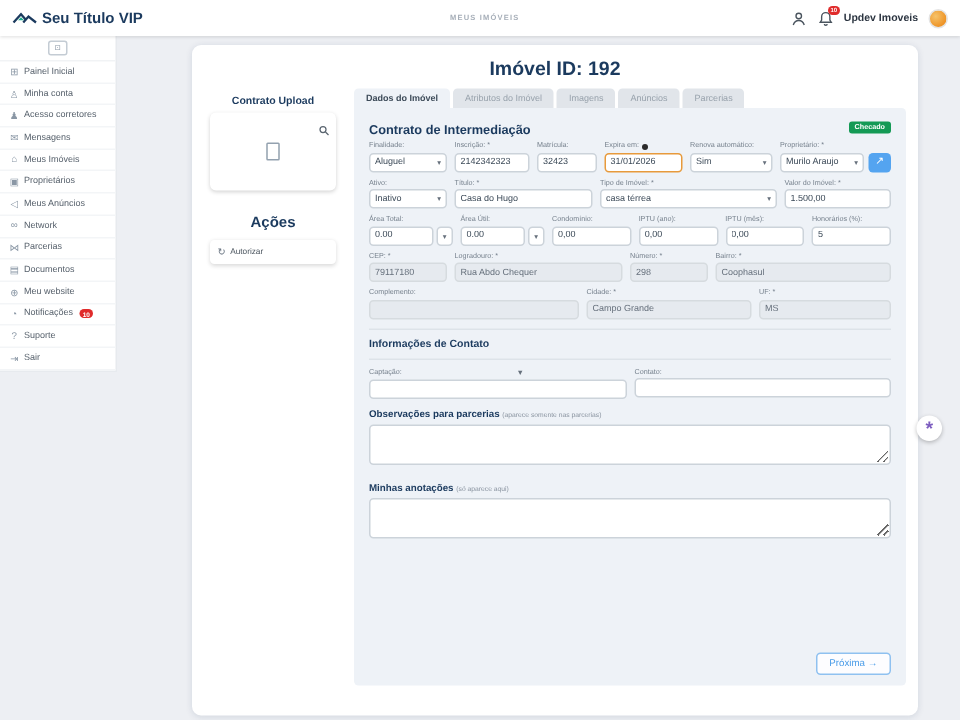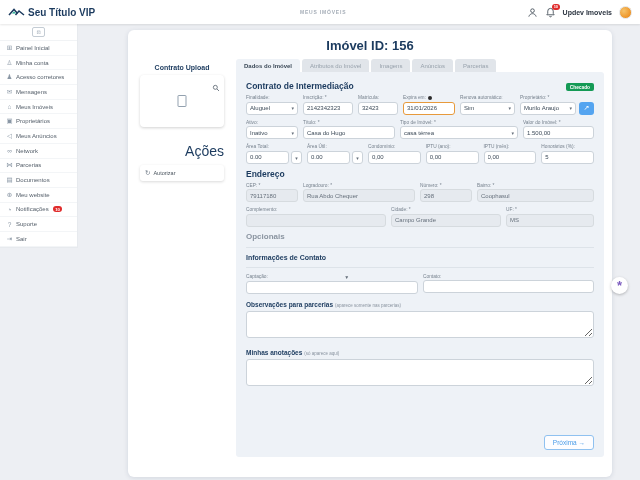--- a/index.html
+++ b/index.html
@@ -40,34 +40,34 @@
           border-radius:6px; box-shadow:0 1px 5px rgba(20,40,80,.12); }
   .card-title { text-align:center; padding-top:8px; font-size:13px; font-weight:700; color:#1b3a5e; }
   .card-body { display:flex; padding:6px 8px 0 12px; }
   .left-col { width:84px; flex:none; padding-top:5px; }
   .lc-h { font-size:7px; font-weight:700; color:#1b3a5e; text-align:center; margin-bottom:4px; }
   .upload-card { height:52px; background:#fff; border-radius:4px; position:relative;
                  box-shadow:0 1px 3px rgba(0,0,0,.18); cursor:pointer; }
   .upload-zoom { position:absolute; top:3px; right:4px; cursor:pointer; }
   .doc-icon { position:absolute; left:50%; top:50%; transform:translate(-50%,-50%);
               width:9px; height:12px; border:1px solid #93a1af; border-radius:1px; }
-  .acoes-h { font-size:14px; font-weight:400; color:#1b3a5e; text-align:right; margin:16px 0 6px; }
+  .acoes-h { font-size:10px; font-weight:700; color:#1b3a5e; text-align:center; margin:16px 0 6px; }
   .actions-card { background:#fff; border-radius:3px; box-shadow:0 1px 3px rgba(0,0,0,.15); }
   .action-row { display:flex; align-items:center; gap:3px; padding:4px 5px; font-size:5.5px;
                 color:#4a545e; cursor:pointer; }
   .action-ic { font-size:6.5px; color:#6b7683; }
   
   .form-col { flex:1; margin-left:12px; }
   .tabs { display:flex; }
   .tab { padding:4px 8px 3px; font-size:6px; border-radius:3px 3px 0 0; margin-right:2px;
          background:#e1e5ea; color:#98a2ac; cursor:pointer; white-space:nowrap; }
   .tab.active { background:#eef2f7; color:#3c4a58; font-weight:700; }
   .panel { background:#eef2f7; border-radius:0 3px 3px 3px; padding:8px 10px 6px;
            height:385px; position:relative; }
-  .sec-h { font-size:8.5px; font-weight:700; color:#1b3a5e; display:flex; align-items:flex-end;
+  .sec-h { font-size:8.5px; font-weight:700; color:#1b3a5e; display:flex; align-items:flex-start;
            justify-content:space-between; margin:1px 0 4px; }
   .sub-h { font-size:7px; font-weight:700; color:#1b3a5e; margin:2px 0 2px; }
   .badge-green { background:#149a55; color:#fff; font-size:4.8px; font-weight:700;
                  padding:1.5px 4px; border-radius:2px; }
   .row { display:flex; gap:5px; margin-bottom:5px; }
   .fld { display:flex; flex-direction:column; }
   .fld label { font-size:4.8px; color:#77828e; margin-bottom:1.5px; display:flex;
                align-items:center; gap:2px; white-space:nowrap; }
   .inp, .sel { height:13px; border:1px solid #ccd3da; border-radius:3px; background:#fff;
                font-size:6px; color:#3c4a58; padding:0 3px; width:100%;
@@ -207,21 +207,21 @@
 
     </div>
     <div class="sb-item">
       <span class="sb-icon">⇥</span>
       <span>Sair</span>
 
     </div>
 </div>
 
 <div class="card">
-  <div class="card-title">Imóvel ID: 156</div>
+  <div class="card-title">Imóvel ID: 192</div>
   <div class="card-body">
 
     <div class="left-col">
       <div class="lc-h">Contrato Upload</div>
       <div class="upload-card">
         <span class="upload-zoom">
           <svg width="8" height="8" viewBox="0 0 24 24">
               <circle cx="10" cy="10" r="6" fill="none" stroke="#5a6570" stroke-width="2.5"></circle>
               <path d="M15 15 L21 21" stroke="#5a6570" stroke-width="2.5"></path>
             </svg>
@@ -347,23 +347,20 @@
             <label>IPTU (mês):</label>
             <input class="inp" value="0,00" style="">
           </div>
           <div class="fld grow">
             <label>Honorários (%):</label>
             <input class="inp" value="5" style="">
           </div>
         </div>
 
         
-        <div class="sec-h">
-          <span>Endereço</span>
-        </div>
         <div class="row">
           <div class="fld w52">
             <label>CEP: *</label>
             <input class="inp dis" readonly="" value="79117180" style="">
           </div>
           <div class="fld w112">
             <label>Logradouro: *</label>
             <input class="inp dis" readonly="" value="Rua Abdo Chequer" style="">
           </div>
           <div class="fld w52">
@@ -384,21 +381,20 @@
             <label>Cidade: *</label>
             <input class="inp dis" readonly="" value="Campo Grande" style="">
           </div>
           <div class="fld grow">
             <label>UF: *</label>
             <input class="inp dis" readonly="" value="MS" style="">
           </div>
         </div>
 
         
-        <div class="opc-h">Opcionais</div>
         <hr class="div">
         <div class="sub-h">Informações de Contato</div>
         <hr class="div">
         <div class="row">
           <div class="fld w172">
             <label>
                 <span>Captação:</span>
                 <span class="filter-icon">▼</span>
               </label>
             <input class="inp" value="" style="">

